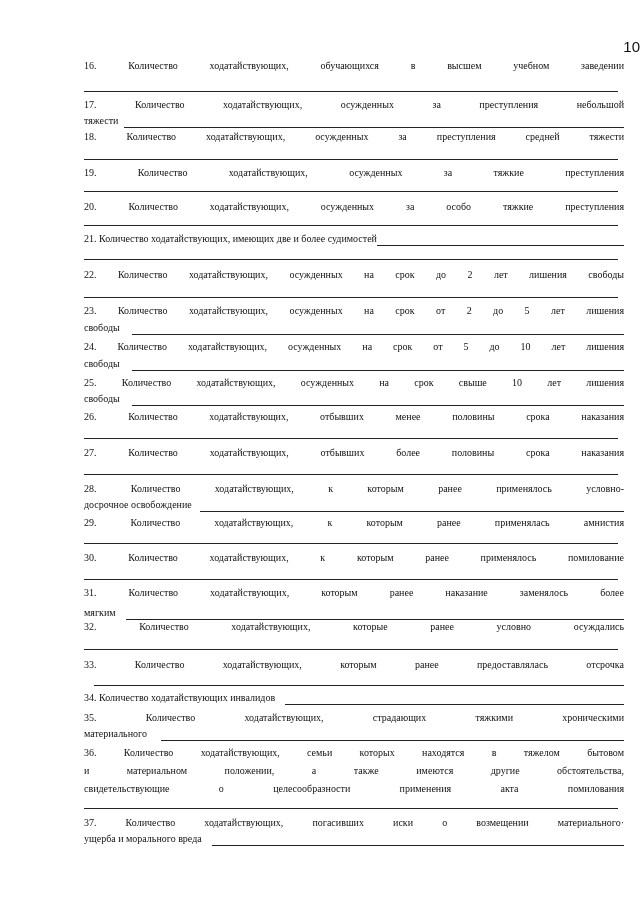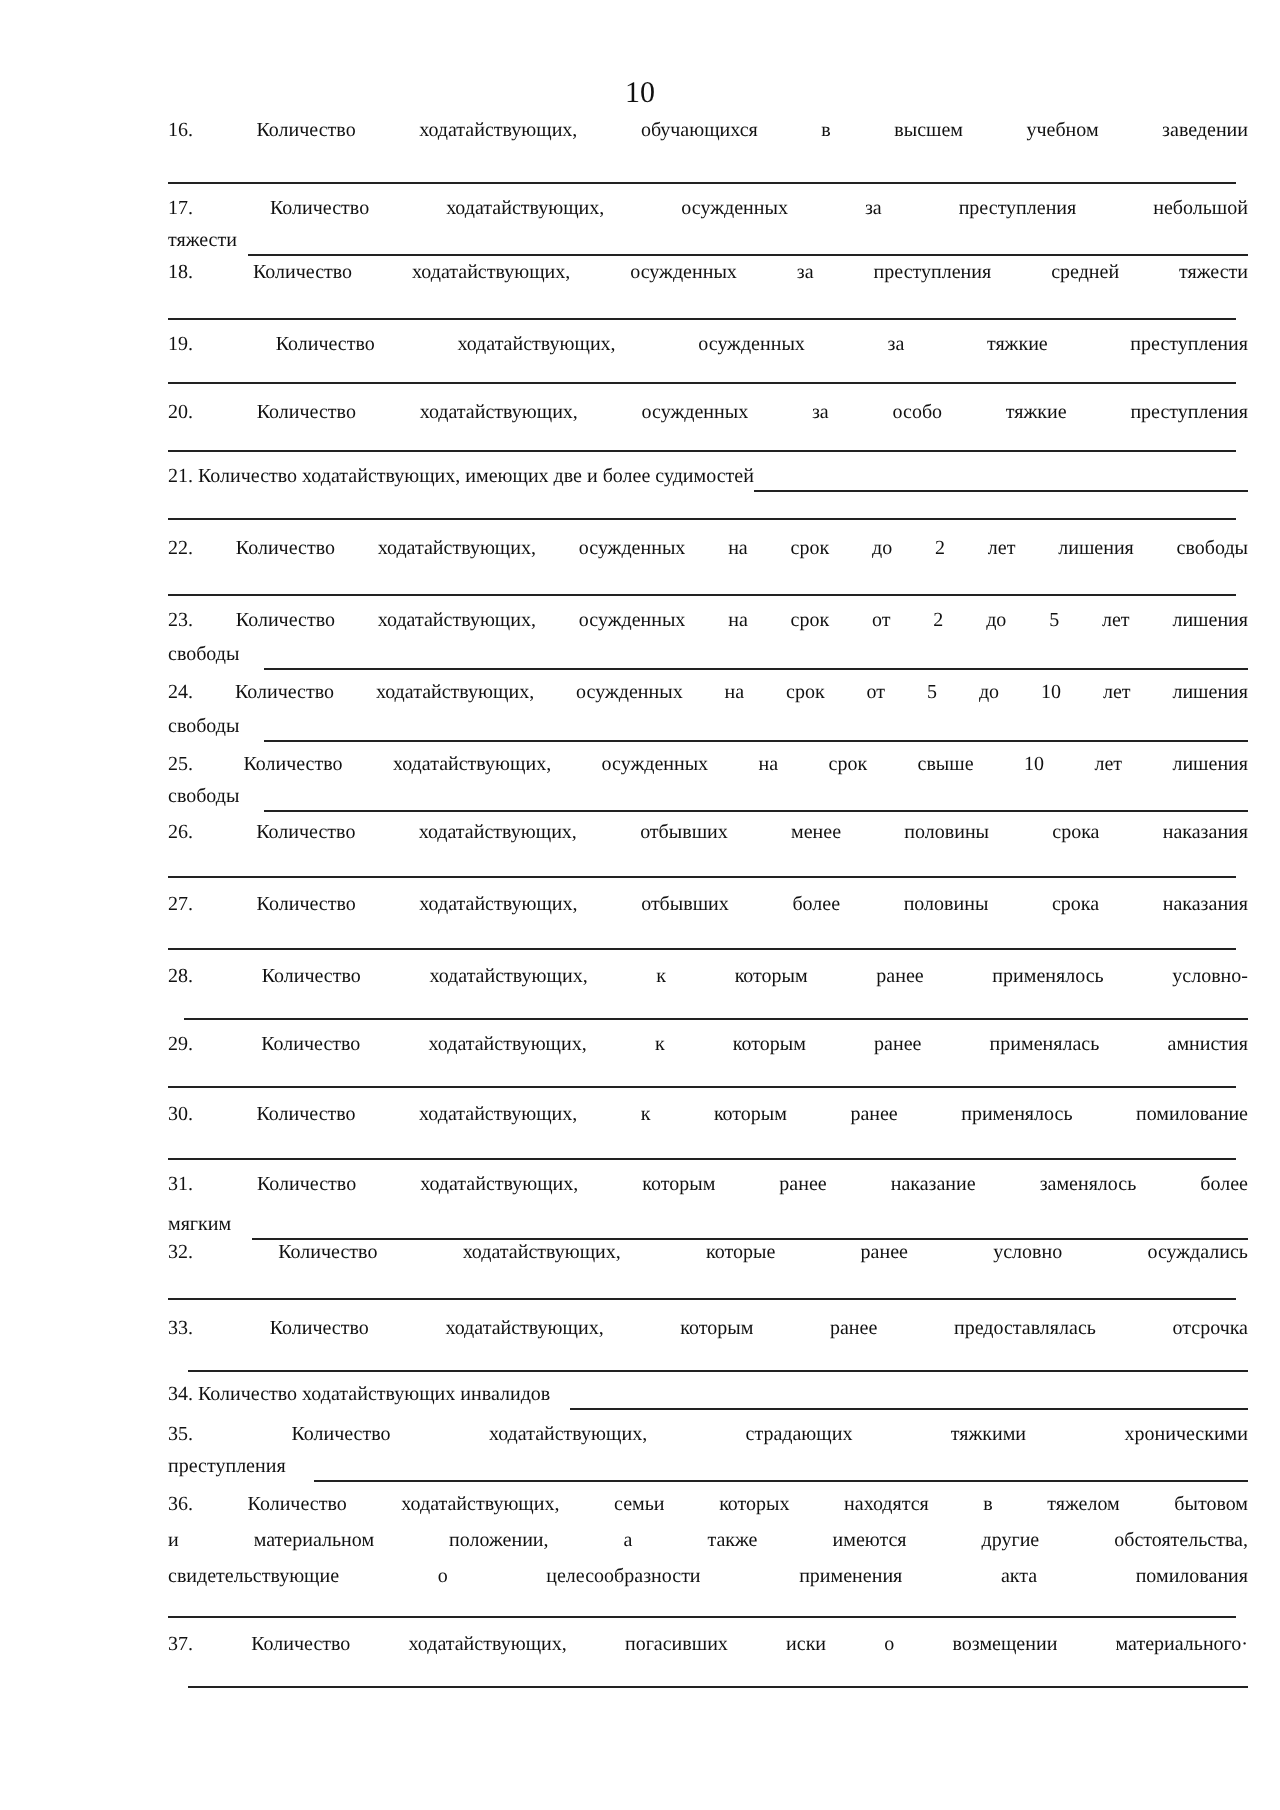--- a/index.html
+++ b/index.html
@@ -1,22 +1,22 @@
 <!DOCTYPE html>
 <html><head>
 <meta charset="utf-8">
 <style>
   html, body { margin: 0; padding: 0; }
   body {
     width: 640px; height: 905px; background: #ffffff; position: relative; overflow: hidden;
     font-family: "Liberation Serif", serif; color: #111111;
   }
   .page-num {
-    position: absolute; top: 38px; left: 0; width: 100%; text-align: center;
-    font-family: Liberation Serif, serif; font-size: 15px; line-height: 18px;
+    position: absolute; top: 38px; left: 0; width: 100%; text-align: right;
+    font-family: Liberation Sans, sans-serif; font-size: 15px; line-height: 18px;
   }
   .ln {
     position: absolute; left: 84px; width: 540px; font-size: 10px; line-height: 18px;
     white-space: nowrap;
   }
   .just { text-align: justify; text-align-last: justify; }
   .fillrow { display: flex; align-items: flex-end; text-align: right; }
   .fillrow .txt { flex: 0 0 auto; }
   .fillrow .blank {
     flex: 1 1 auto; border-bottom: 1px solid #222; margin-left: 6px; height: 13px; margin-bottom: 2px;
@@ -76,20 +76,21 @@
 </div>
 
 <div class="ln just" style="top:408px">26. Количество ходатайствующих, отбывших менее половины срока наказания</div>
 <div class="rule" style="top:438px"></div>
 
 <div class="ln just" style="top:444px">27. Количество ходатайствующих, отбывших более половины срока наказания</div>
 <div class="rule" style="top:474px"></div>
 
 <div class="ln just" style="top:480px">28. Количество  ходатайствующих,  к которым ранее применялось условно-</div>
 <div class="ln fillrow" style="top:496px">
+  <span class="txt">досрочное освобождение</span>
   <span class="blank" style="margin-left:8px"></span>
 </div>
 
 <div class="ln just" style="top:514px">29. Количество  ходатайствующих,  к которым ранее применялась амнистия</div>
 <div class="rule" style="top:543px"></div>
 
 <div class="ln just" style="top:549px">30. Количество  ходатайствующих,  к которым ранее применялось помилование</div>
 <div class="rule" style="top:579px"></div>
 
 <div class="ln just" style="top:584px">31. Количество  ходатайствующих, которым ранее наказание заменялось более</div>
@@ -106,25 +107,26 @@
   <span class="blank" style="margin-left:10px"></span>
 </div>
 
 <div class="ln fillrow" style="top:689px">
   <span class="txt">34. Количество ходатайствующих инвалидов</span>
   <span class="blank" style="margin-left:10px"></span>
 </div>
 
 <div class="ln just" style="top:709px">35.  Количество  ходатайствующих,  страдающих  тяжкими  хроническими</div>
 <div class="ln fillrow" style="top:725px">
-  <span class="txt">преступления</span>
+  <span class="txt">материального</span>
   <span class="blank" style="margin-left:14px"></span>
 </div>
 
 <div class="ln just" style="top:744px">36. Количество ходатайствующих, семьи которых находятся в тяжелом бытовом</div>
 <div class="ln just" style="top:762px">и материальном положении, а также имеются другие обстоятельства,</div>
 <div class="ln just" style="top:780px">свидетельствующие о целесообразности применения акта помилования</div>
 <div class="rule" style="top:808px"></div>
 
 <div class="ln just" style="top:814px">37. Количество  ходатайствующих, погасивших иски о возмещении материального·</div>
 <div class="ln fillrow" style="top:830px">
+  <span class="txt">ущерба и морального вреда</span>
   <span class="blank" style="margin-left:10px"></span>
 </div>
 
 </body></html>

